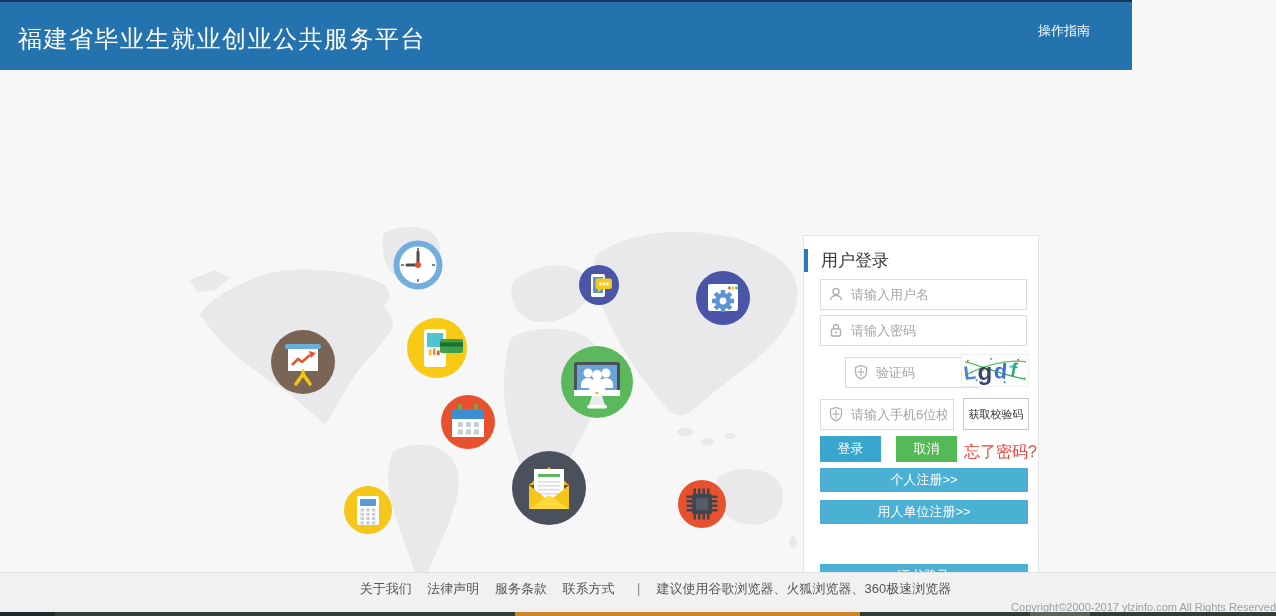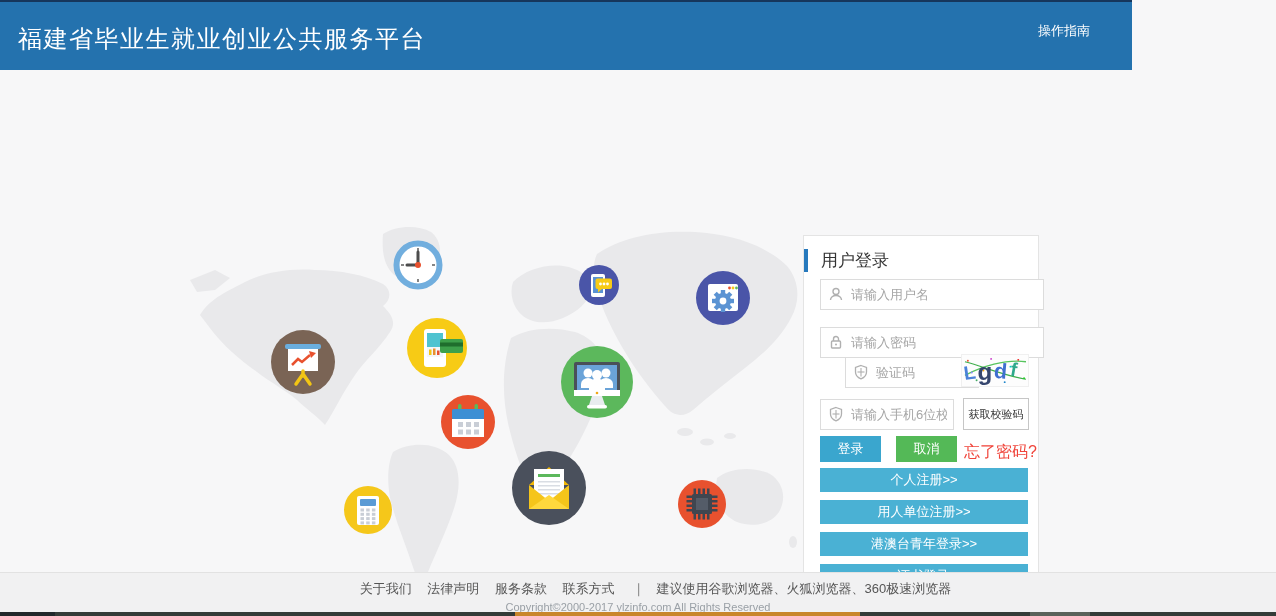--- a/index.html
+++ b/index.html
@@ -27,30 +27,30 @@
   .worldmap { position:absolute; left:185px; top:150px; width:615px; height:385px; }
   .map-icon { position:absolute; }
   .map-icon svg { display:block; }
   
   .panel {
     position:absolute; left:803px; top:165px; width:236px; height:364px;
     background:#fff; border:1px solid #e4e4e4;
   }
   .accent-bar { position:absolute; left:0; top:13px; width:4px; height:23px; background:#2779bd; }
   .panel-title { position:absolute; left:17px; top:13px; margin:0; font-size:17px; font-weight:400; color:#333; }
-  .field { position:absolute; width:224px; height:31px; }
+  .field { position:absolute; width:207px; height:31px; }
   .field input {
     width:100%; height:100%; border:1px solid #dcdcdc; background:#fff;
     padding:0 6px 0 30px; font-size:13px; color:#555; outline:none;
     font-family:"Liberation Sans","DejaVu Sans",sans-serif;
   }
   .field input::placeholder { color:#a6a6a6; opacity:1; }
   .field .fi { position:absolute; left:8px; top:7px; width:16px; height:16px; pointer-events:none; }
   .f-user { left:16px; top:43px; }
-  .f-pass { left:16px; top:79px;margin-top:12px; }
+  .f-pass { left:16px; top:79px; }
   .f-captcha { left:16px; top:121px; width:134px;margin-left:25px; }
   .f-sms { left:16px; top:163px; width:134px; }
   .captcha-img {
     position:absolute; left:157px; top:118px; width:68px; height:33px;
     background:#fdfdfd; border:1px solid #f0f0f0; cursor:pointer;
   }
   .get-code-btn {
     position:absolute; left:159px; top:162px; width:66px; height:32px;
     background:#fff; border:1px solid #c6c6c6; font-size:11px; color:#333;
     cursor:pointer; padding:0; font-family:inherit;
@@ -72,21 +72,21 @@
   .wb0 { top:232px; } .wb1 { top:264px; } .wb2 { top:296px; } .wb3 { top:328px; }
   
   .footer {
     position:absolute; left:0; bottom:4px; width:1276px; height:40px;
     background:#f1f1f2; border-top:1px solid #e2e2e2; text-align:center;
   }
   .flinks { margin-top:7px; font-size:13px; color:#555;padding-left:29px; }
   .flinks a { color:#555; text-decoration:none; margin:0 6px; cursor:pointer; }
   .fsep { margin:0 8px; color:#666; }
   .fnote { color:#555; }
-  .copyright { font-size:11px; color:#9aa0a6; margin-top:3px; }
+  .copyright { font-size:11px; color:#9aa0a6; margin-top:3px;text-align:right; }
   .bottom-strip { position:absolute; left:0; bottom:0; width:1276px; height:4px; background:#343c38; }
   .bottom-strip .seg { position:absolute; top:0; height:4px; }
   .seg-a { left:0; width:55px; background:#21282b; }
   .seg-b { left:515px; width:345px; background:#c9862b; }
   .seg-c { left:1030px; width:60px; background:#5a625a; }
 </style>
 </head>
 <body>
 
 <div class="header">
@@ -340,21 +340,20 @@
     </div>
 
     <button class="get-code-btn">获取校验码</button>
 
     <button class="login-btn">登录</button>
     <button class="cancel-btn">取消</button>
     <a class="forgot-link">忘了密码?</a>
 
     <button class="wide-btn wb1">用人单位注册&gt;&gt;</button>
     <button class="wide-btn wb0">个人注册&gt;&gt;</button>
-    <button class="wide-btn wb2">港澳台青年登录&gt;&gt;</button>
     <button class="wide-btn wb3">ca证书登录&gt;&gt;</button>
   </div>
 </div>
 
 <div class="footer">
   <div class="flinks">
     <a>关于我们</a>
     <a>法律声明</a>
     <a>服务条款</a>
     <a>联系方式</a>

